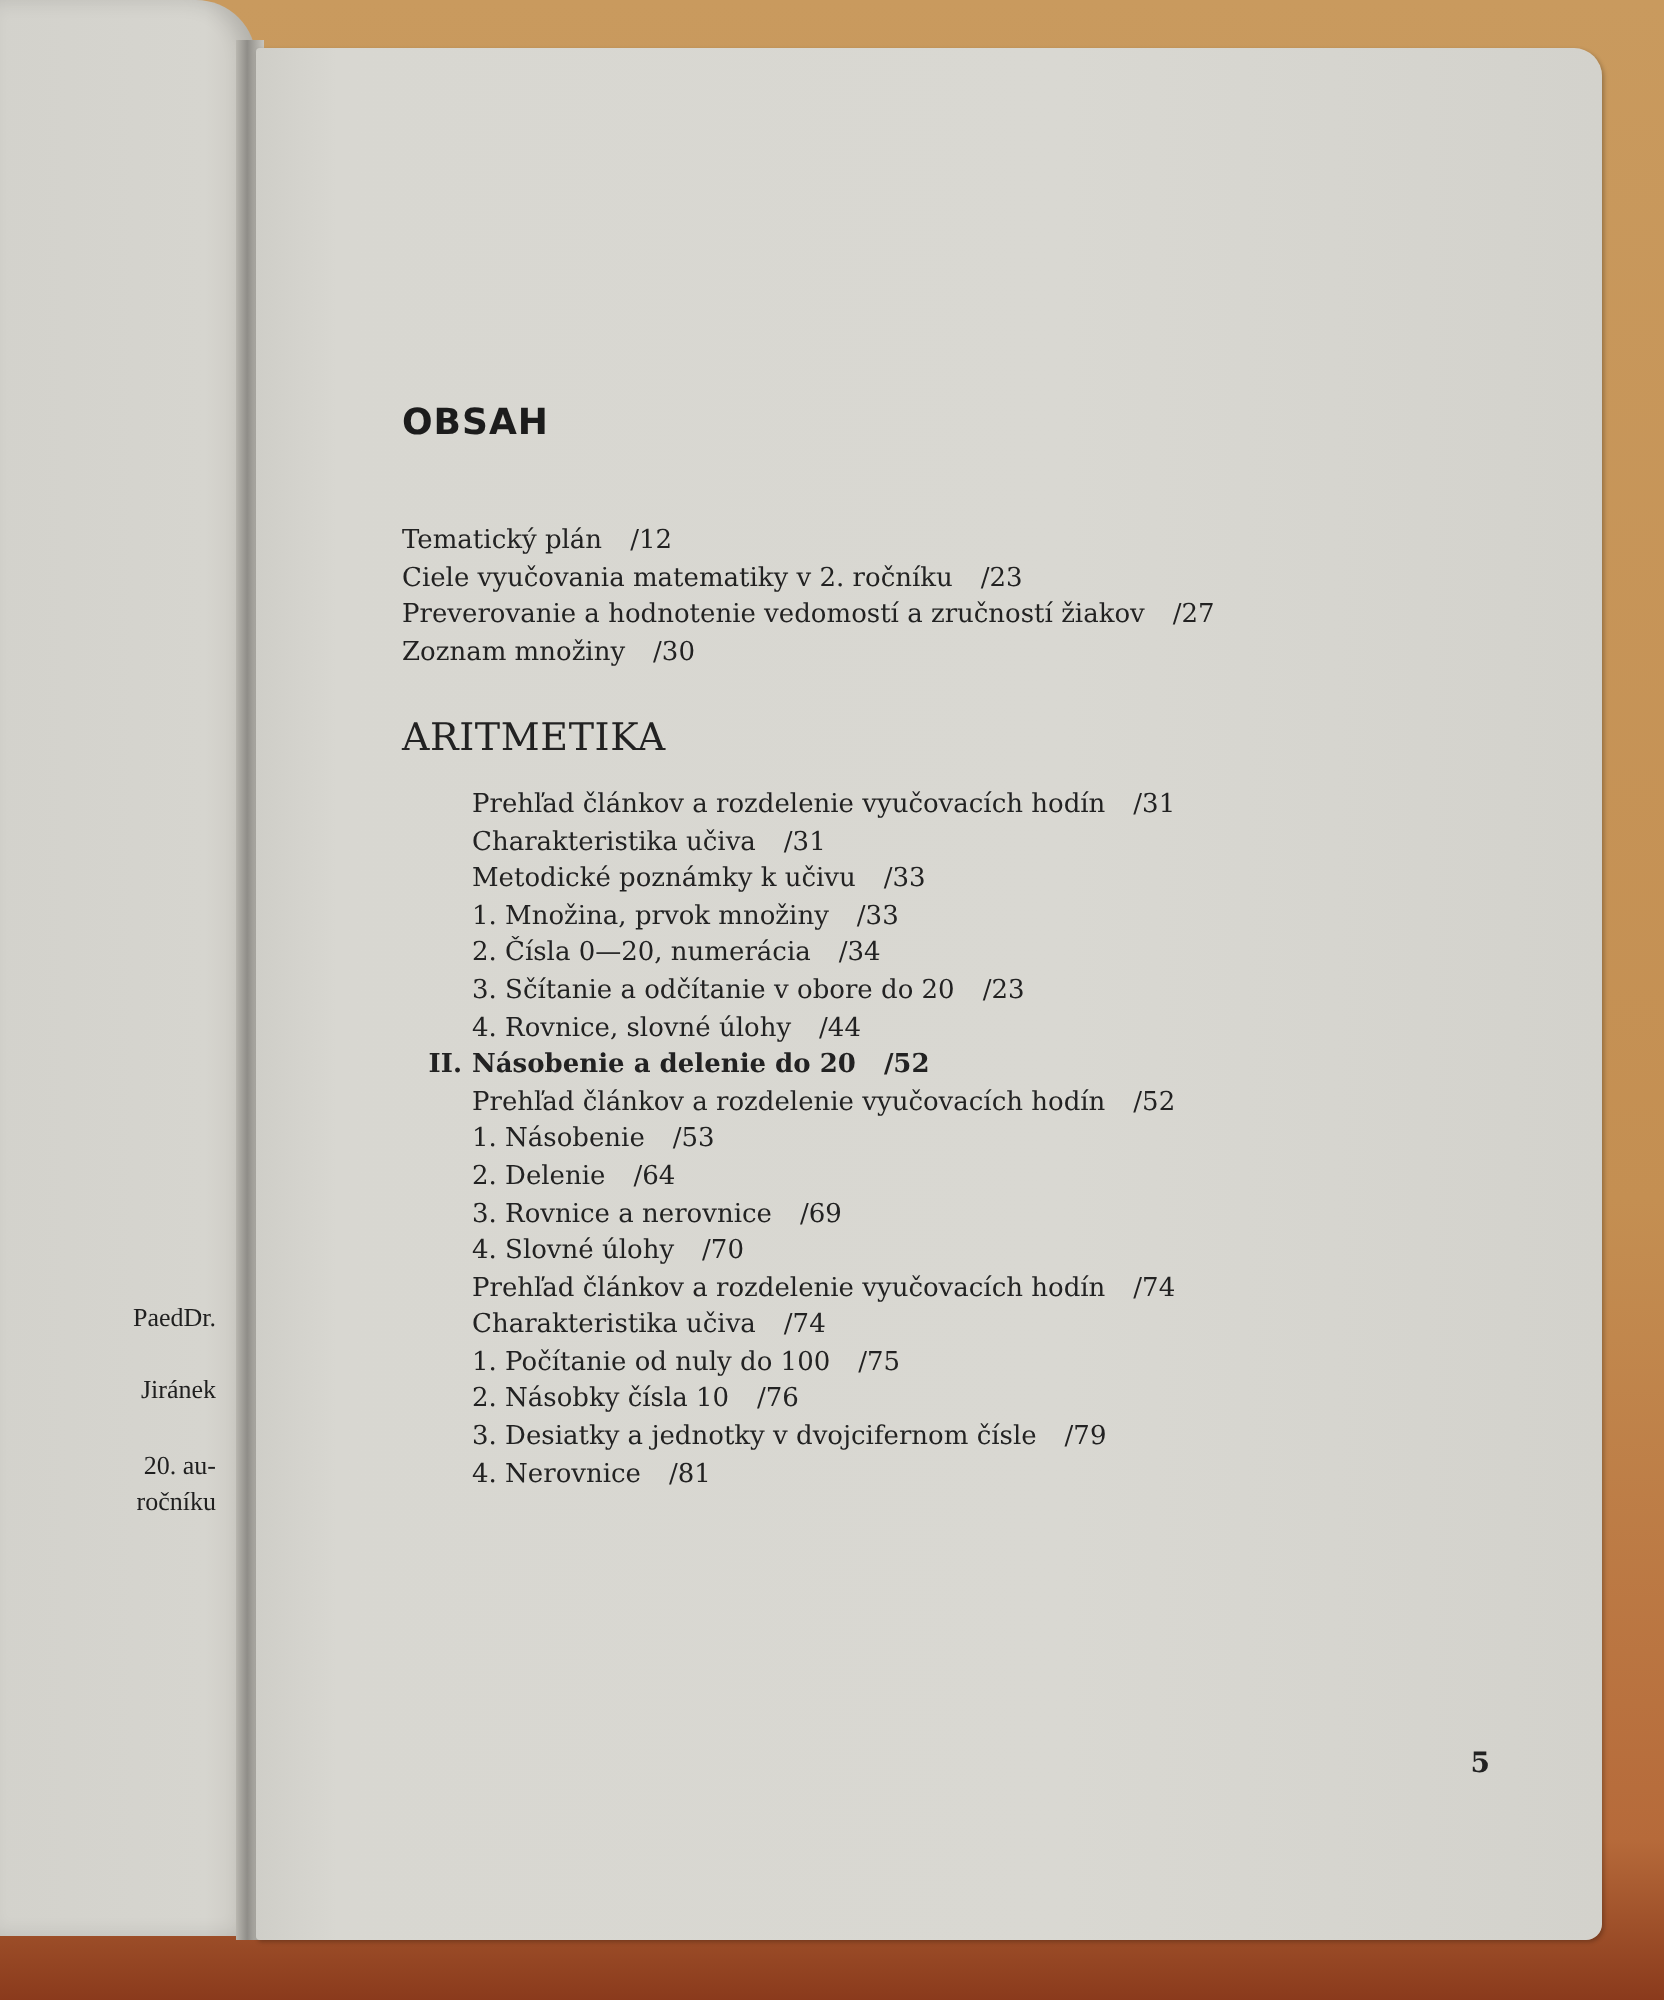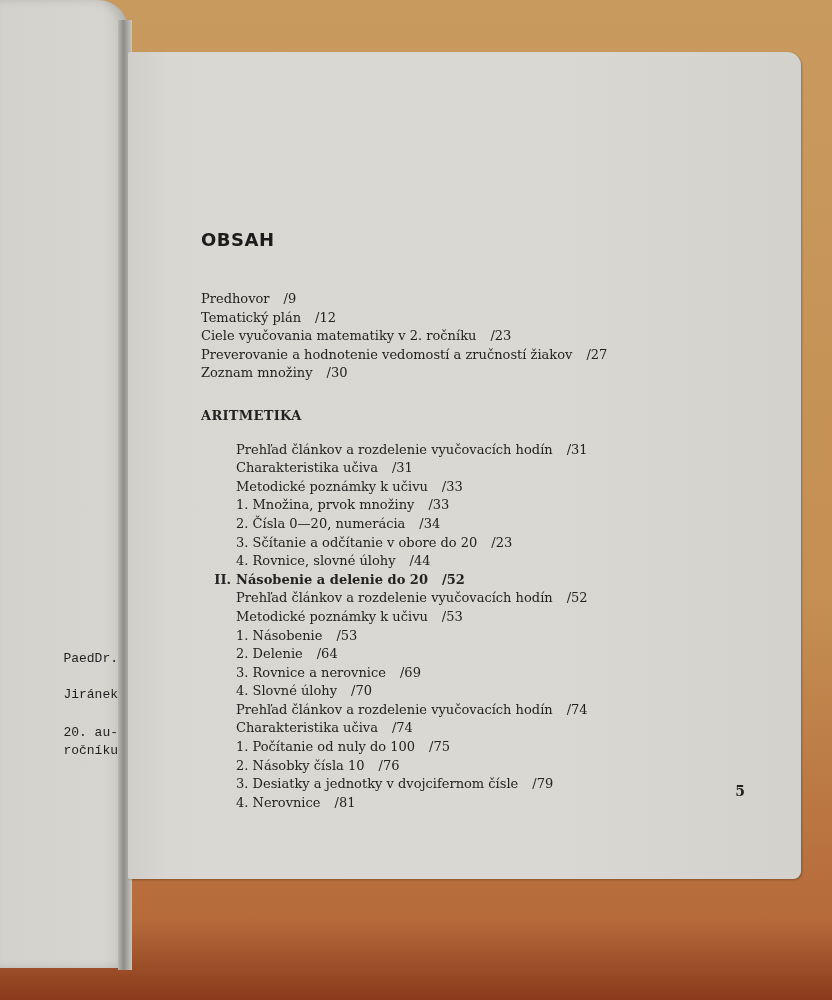--- a/index.html
+++ b/index.html
@@ -8,47 +8,46 @@
     background: linear-gradient(180deg, #c99a5e 0%, #c48f52 60%, #b66a3a 92%, #8a3a1c 100%);
     font-family: "DejaVu Serif", serif;
   }
   .left-page {
     position: absolute; left: 0; top: 0; width: 128px; height: 968px;
     background: linear-gradient(90deg, #d3d2cc 0%, #d6d5cf 80%, #c9c7c0 100%);
     border-top-right-radius: 30px;
     box-shadow: inset -6px 0 10px rgba(0,0,0,0.12);
   }
   .left-text {
-    position: absolute; right: 10px; font-size: 13px; color: #1f1f1f;
-    font-family: Liberation Mono, monospace; white-space: nowrap;
+    position: absolute; right: 20px; font-size: 13px; color: #1f1f1f;
+    font-family: Liberation Serif, serif; white-space: nowrap;
   }
   .gutter {
     position: absolute; left: 118px; top: 20px; width: 14px; height: 950px;
     background: linear-gradient(90deg, #b9b7b0, #8f8d88 40%, #c8c6bf);
   }
   .right-page {
-    position: absolute; left: 128px; top: 24px; width: 673px; height: 827px;
+    position: absolute; left: 128px; top: 24px; width: 673px; height: 946px;
     background: linear-gradient(90deg, #cfcec8 0%, #d8d7d1 6%, #d9d8d2 60%, #d3d2cc 100%);
     border-radius: 2px 14px 8px 2px;
     box-shadow: 1px 1px 2px rgba(0,0,0,0.25);
-    margin-top: 28px;
   }
   .toc-title {
     position: absolute; left: 73px; top: 177px; margin: 0;
     font-family: "DejaVu Sans", sans-serif; font-weight: bold;
     font-size: 18px; letter-spacing: 0.5px; color: #1c1c1c;
   }
   .toc {
     position: absolute; left: 73px; top: 238px; width: 560px;
     font-size: 13px; line-height: 18.6px; color: #222;
   }
   .row { white-space: nowrap; }
   .row .page { margin-left: 14px; }
   .section-head {
-    margin-top: 24px; margin-bottom: 15px; font-weight: bold; font-size: 13px; letter-spacing: 0.3px;
+    margin-top: 24px; margin-bottom: 15px; font-weight: normal; font-size: 19px; letter-spacing: 0.3px;
   }
   .part { font-weight: bold; }
   .part .num { display: inline-block; width: 30px; text-align: right; margin-right: 5px; }
   .sub { padding-left: 35px; }
   .page-number {
     position: absolute; right: 56px; bottom: 80px; font-size: 14px; font-weight: bold; color: #222;
   }
 </style>
 </head>
 <body>
@@ -58,39 +57,37 @@
   <div class="left-text" style="top:687px">Jiránek</div>
   <div class="left-text" style="top:725px">20. au-</div>
   <div class="left-text" style="top:743px">ročníku</div>
 </div>
 <div class="gutter"></div>
 
 <div class="right-page">
   <h1 class="toc-title">OBSAH</h1>
 
   <div class="toc">
-    <div class="row"><span>Predhovor</span><span class="page">/9</span></div>
     <div class="row"><span>Tematický plán</span><span class="page">/12</span></div>
     <div class="row"><span>Ciele vyučovania matematiky v 2. ročníku</span><span class="page">/23</span></div>
     <div class="row"><span>Preverovanie a hodnotenie vedomostí a zručností žiakov</span><span class="page">/27</span></div>
     <div class="row"><span>Zoznam množiny</span><span class="page">/30</span></div>
 
     <div class="section-head">ARITMETIKA</div>
 
     <div class="row sub"><span>Prehľad článkov a rozdelenie vyučovacích hodín</span><span class="page">/31</span></div>
     <div class="row sub"><span>Charakteristika učiva</span><span class="page">/31</span></div>
     <div class="row sub"><span>Metodické poznámky k učivu</span><span class="page">/33</span></div>
     <div class="row sub"><span>1. Množina, prvok množiny</span><span class="page">/33</span></div>
     <div class="row sub"><span>2. Čísla 0—20, numerácia</span><span class="page">/34</span></div>
     <div class="row sub"><span>3. Sčítanie a odčítanie v obore do 20</span><span class="page">/23</span></div>
     <div class="row sub"><span>4. Rovnice, slovné úlohy</span><span class="page">/44</span></div>
 
     <div class="row part"><span class="num">II.</span><span>Násobenie a delenie do 20</span><span class="page">/52</span></div>
     <div class="row sub"><span>Prehľad článkov a rozdelenie vyučovacích hodín</span><span class="page">/52</span></div>
-    <div class="row sub"><span>Metodické poznámky k učivu</span><span class="page">/53</span></div>
     <div class="row sub"><span>1. Násobenie</span><span class="page">/53</span></div>
     <div class="row sub"><span>2. Delenie</span><span class="page">/64</span></div>
     <div class="row sub"><span>3. Rovnice a nerovnice</span><span class="page">/69</span></div>
     <div class="row sub"><span>4. Slovné úlohy</span><span class="page">/70</span></div>
 
     <div class="row sub"><span>Prehľad článkov a rozdelenie vyučovacích hodín</span><span class="page">/74</span></div>
     <div class="row sub"><span>Charakteristika učiva</span><span class="page">/74</span></div>
     <div class="row sub"><span>1. Počítanie od nuly do 100</span><span class="page">/75</span></div>
     <div class="row sub"><span>2. Násobky čísla 10</span><span class="page">/76</span></div>
     <div class="row sub"><span>3. Desiatky a jednotky v dvojcifernom čísle</span><span class="page">/79</span></div>

